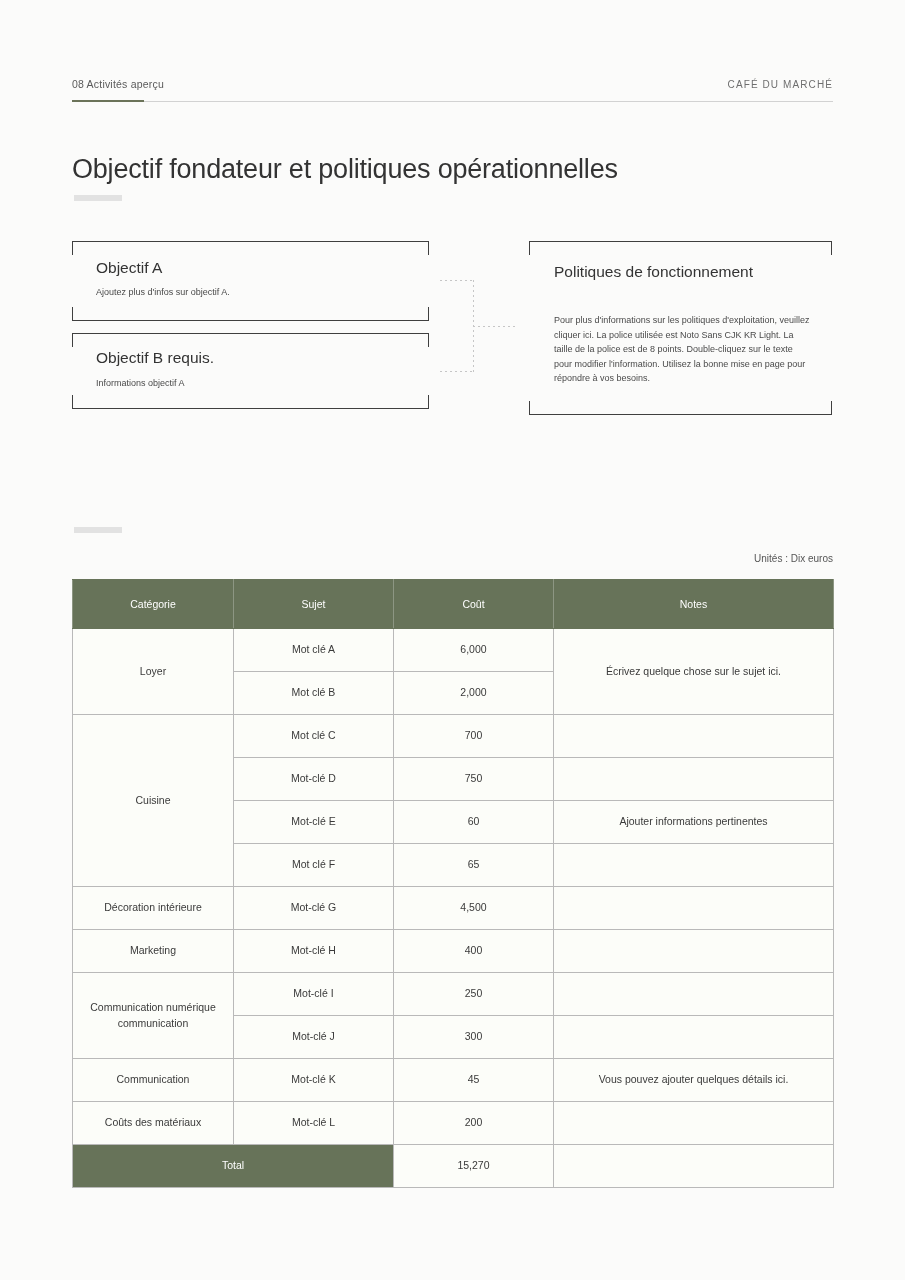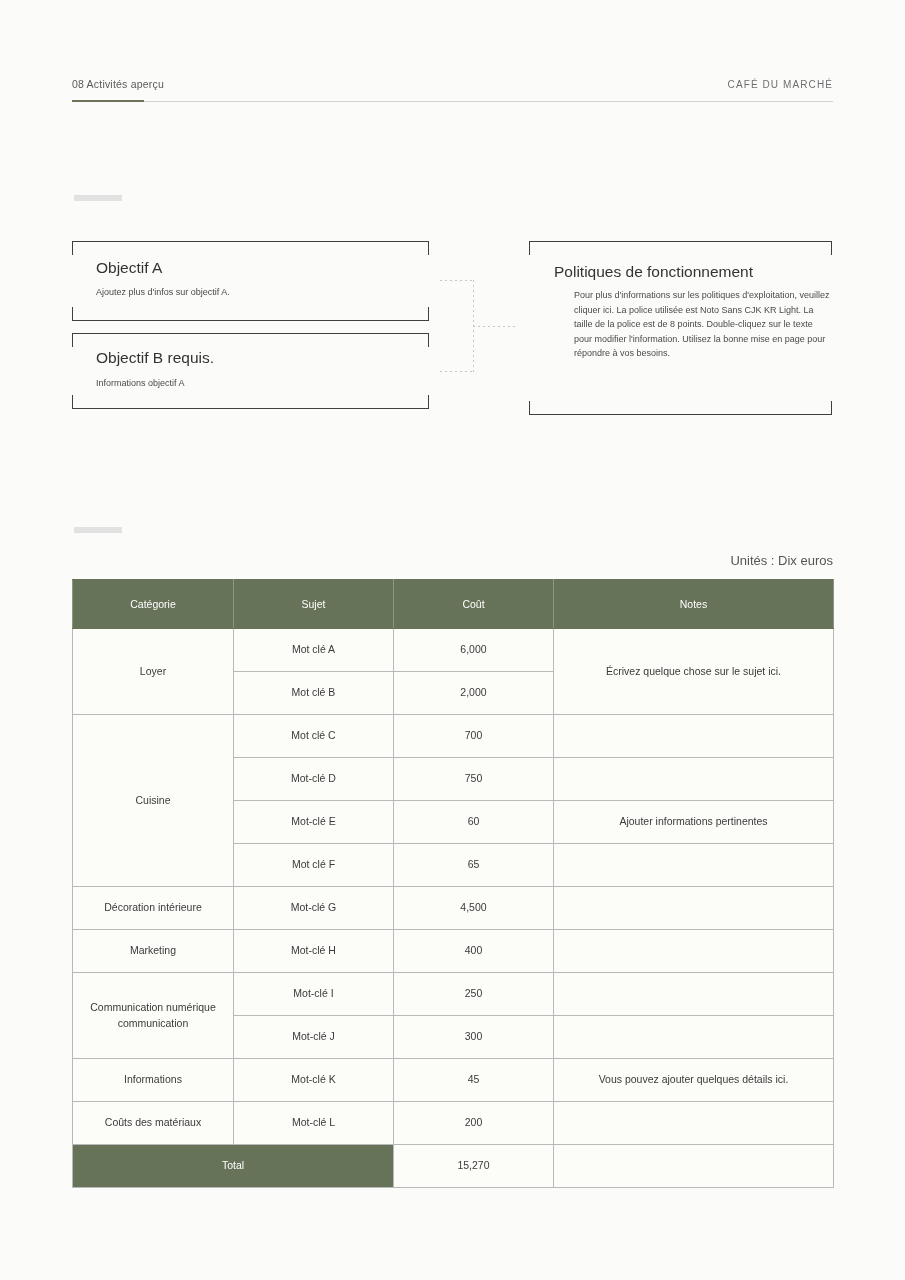--- a/index.html
+++ b/index.html
@@ -127,21 +127,21 @@
   #box-a { left: 72px; top: 241px; width: 357px; height: 80px; }
   #box-a .box-title { left: 24px; top: 18px; }
   #box-a .box-sub   { left: 24px; top: 46px; }
 
   #box-b { left: 72px; top: 333px; width: 357px; height: 76px; }
   #box-b .box-title { left: 24px; top: 16px; }
   #box-b .box-sub   { left: 24px; top: 45px; }
 
   #box-c { left: 529px; top: 241px; width: 303px; height: 174px; }
   #box-c .box-title { left: 25px; top: 22px; }
-  #box-c .box-body  { left: 25px; top: 47px; width: 258px; margin-left: 20px; }
+  #box-c .box-body  { left: 25px; top: 72px; width: 258px; }
 
   
   .conn {
     position: absolute;
     left: 440px;
     top: 280px;
     width: 95px;
     height: 92px;
   }
   .dot-h {
@@ -161,21 +161,21 @@
   #conn-top    { left: 0;  top: 0;   width: 34px; }
   #conn-bottom { left: 0;  top: 91px; width: 34px; }
   #conn-spine  { left: 33px; top: 0; height: 92px; }
   #conn-out    { left: 33px; top: 46px; width: 45px; }
 
   
   .units {
     position: absolute;
     right: 72px;
     top: 553px;
-    font-size: 13px;
+    font-size: 10px;
     color: #555555;
     white-space: nowrap;
     margin-left: 9px;
   }
 
   
   table.cost {
     position: absolute;
     left: 72px;
     top: 579px;
@@ -225,20 +225,21 @@
 
 <div class="page">
 
   <div class="runhead">
     <div class="runhead-left">08 Activités aperçu</div>
     <div class="runhead-right">CAFÉ DU MARCHÉ</div>
     <div class="runhead-rule"></div>
     <div class="runhead-rule-accent"></div>
   </div>
 
+  <div class="h1" id="h1-objectif">Objectif fondateur et politiques opérationnelles</div>
   <div class="h1-bar" id="bar-objectif"></div>
 
   <div class="bracketbox" id="box-a">
     <div class="edge edge-top"></div>
     <div class="edge edge-bottom"></div>
     <div class="edge edge-tl"></div>
     <div class="edge edge-tr"></div>
     <div class="edge edge-bl"></div>
     <div class="edge edge-br"></div>
     <div class="box-title">Objectif A</div>
@@ -342,21 +343,21 @@
           <td>Mot-clé I</td>
           <td>250</td>
           <td></td>
         </tr>
         <tr>
           <td>Mot-clé J</td>
           <td>300</td>
           <td></td>
         </tr>
         <tr>
-          <td>Informations</td>
+          <td>Communication</td>
           <td>Mot-clé K</td>
           <td>45</td>
           <td>Vous pouvez ajouter quelques détails ici.</td>
         </tr>
         <tr>
           <td>Coûts des matériaux</td>
           <td>Mot-clé L</td>
           <td>200</td>
           <td></td>
         </tr>

